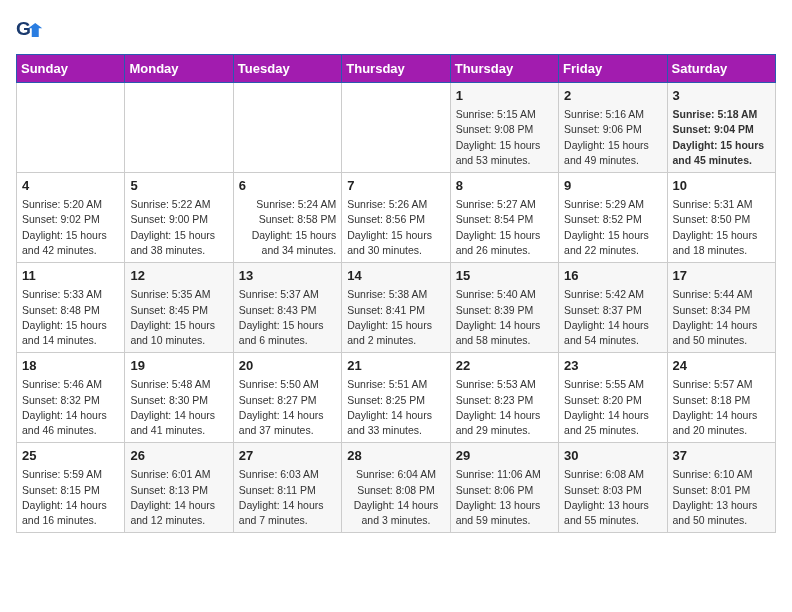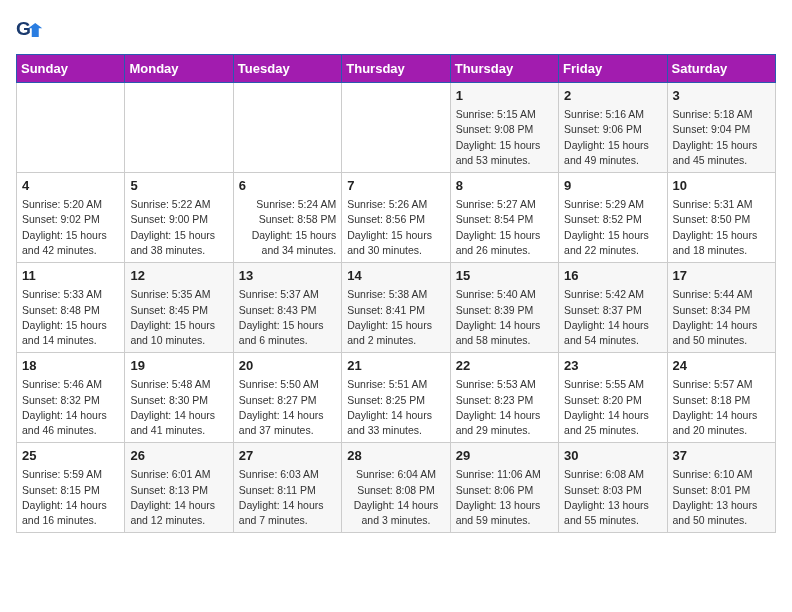--- a/index.html
+++ b/index.html
@@ -138,21 +138,21 @@
         </td>
         <td>
           <div class="day-number">2</div>
           <div class="day-info" style="white-space: pre-line;">Sunrise: 5:16 AM
 Sunset: 9:06 PM
 Daylight: 15 hours
 and 49 minutes.</div>
         </td>
         <td>
           <div class="day-number">3</div>
-          <div class="day-info" style="white-space: pre-line;">Sunrise: 5:18 AM
+          <div class="day-info" style="white-space: pre-line; font-weight: bold;">Sunrise: 5:18 AM
 Sunset: 9:04 PM
 Daylight: 15 hours
 and 45 minutes.</div>
         </td>
       </tr>
       <tr>
         <td>
           <div class="day-number">4</div>
           <div class="day-info" style="white-space: pre-line;">Sunrise: 5:20 AM
 Sunset: 9:02 PM

